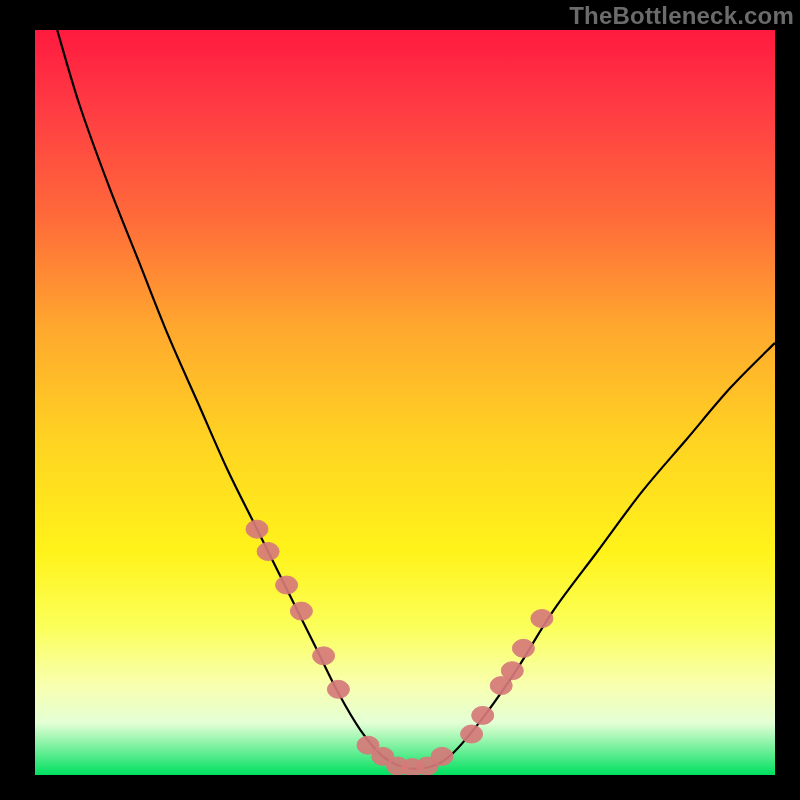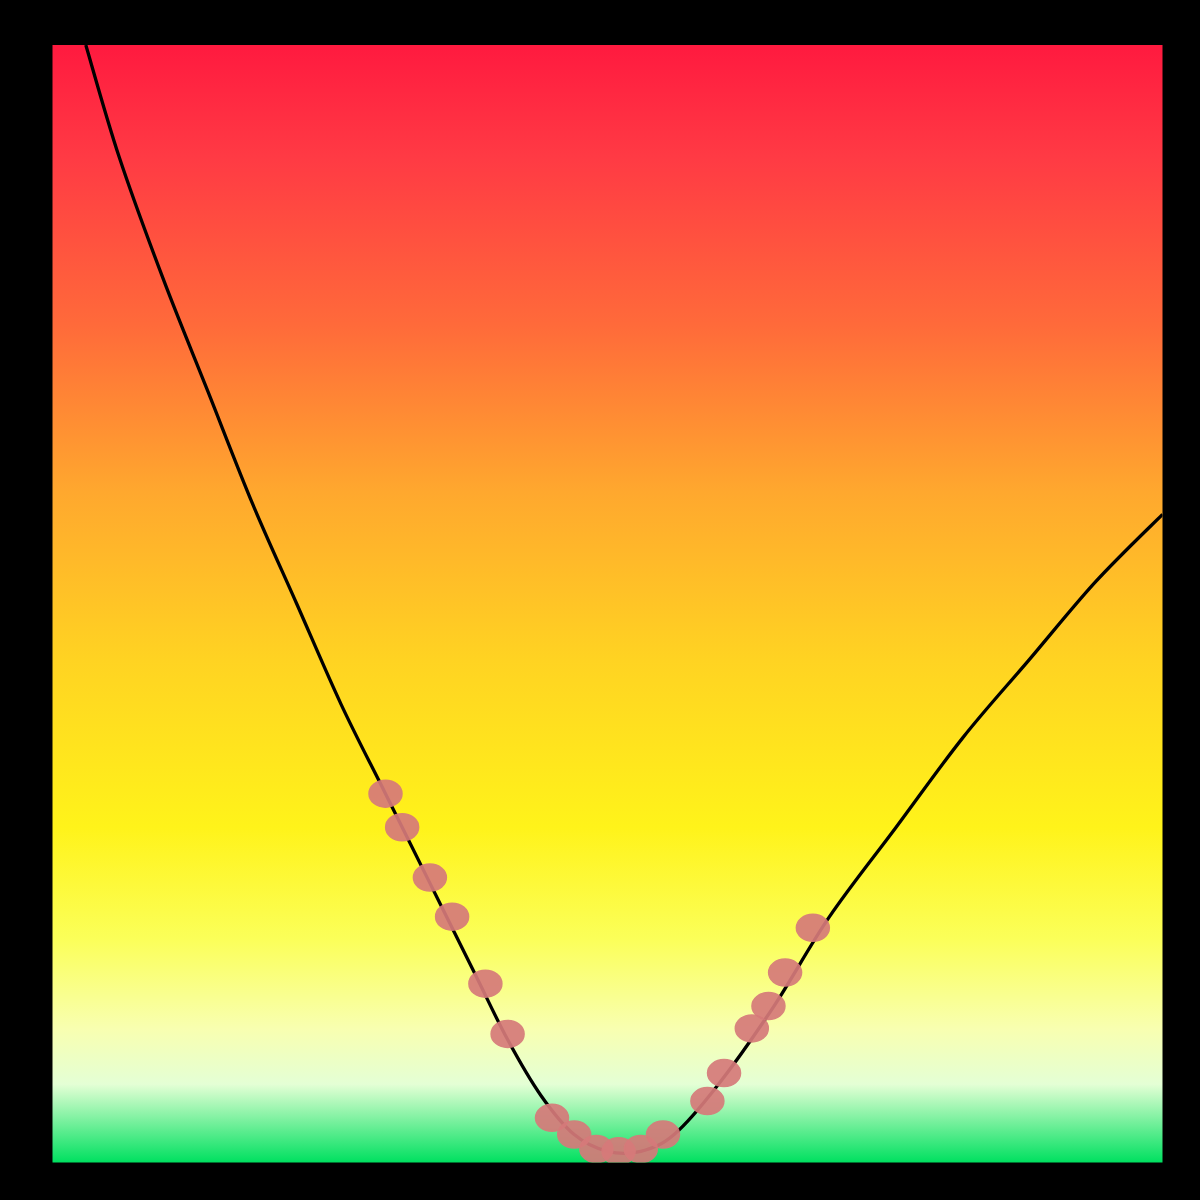--- a/index.html
+++ b/index.html
@@ -84,13 +84,14 @@
           <ellipse cx="436.59999999999997" cy="704.025" rx="11" ry="9" class="marker"></ellipse>
           <ellipse cx="447.7" cy="685.4" rx="11" ry="9" class="marker"></ellipse>
           <ellipse cx="466.2" cy="655.6" rx="11" ry="9" class="marker"></ellipse>
           <ellipse cx="477.3" cy="640.7" rx="11" ry="9" class="marker"></ellipse>
           <ellipse cx="488.40000000000003" cy="618.35" rx="11" ry="9" class="marker"></ellipse>
           <ellipse cx="506.90000000000003" cy="588.55" rx="11" ry="9" class="marker"></ellipse>
         </g>
     </svg>
   </div>
 
+  <div class="watermark">TheBottleneck.com</div>
 </div>
 
 </body></html>

